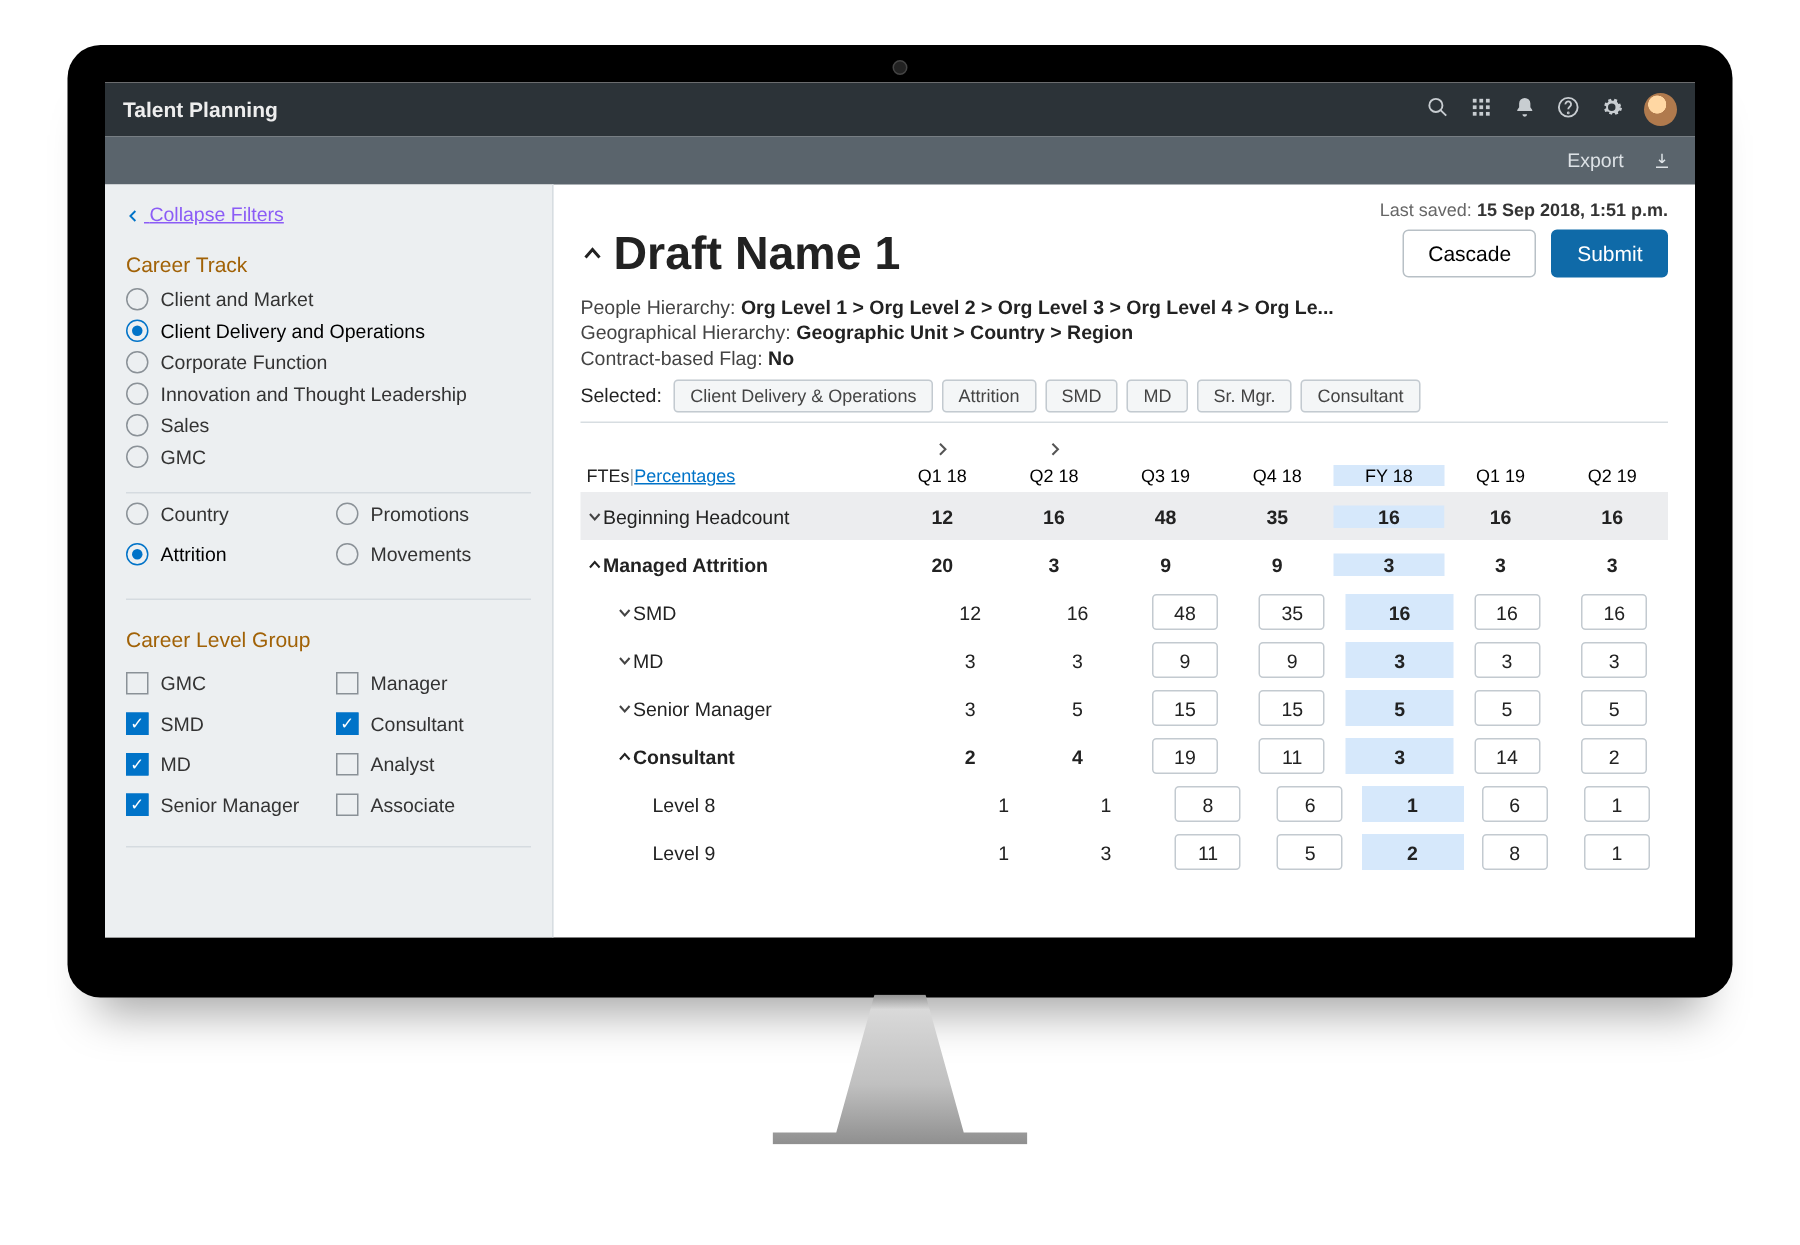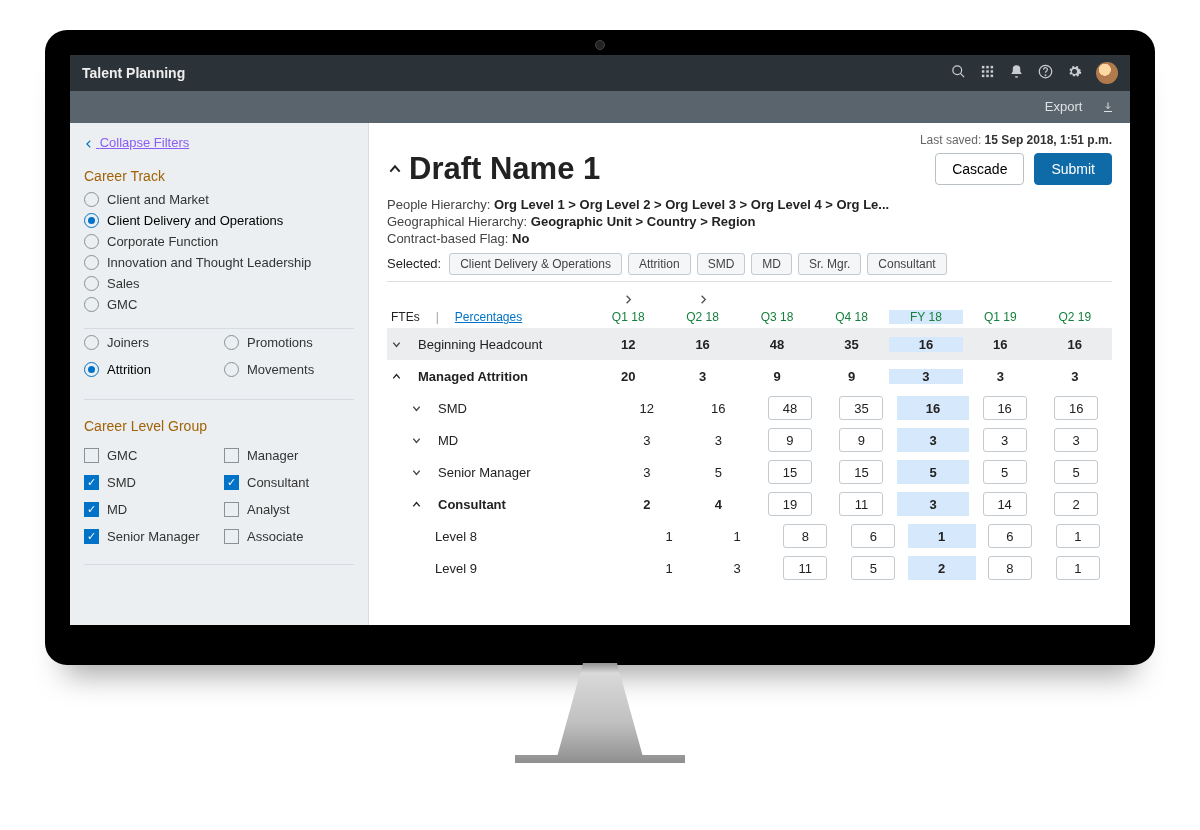--- a/index.html
+++ b/index.html
@@ -94,24 +94,24 @@
   .titlebar .btns{margin-left:auto;display:flex;gap:10px;}
   .btn{height:32px;border:1px solid #b8c0c6;background:#fff;border-radius:4px;padding:0 16px;font-size:14px;font-weight:500;cursor:pointer;}
   .btn.primary{background:#0f6aa8;border-color:#0f6aa8;color:#fff;}
   .crumbs{font-size:13px;margin:2px 0;color:#444;}
   .crumbs b{color:#222;font-weight:bold;}
   .selected-row{display:flex;align-items:center;gap:8px;flex-wrap:wrap;margin:10px 0 0;font-size:13px;}
   .chip{border:1px solid #c3cad0;background:#f4f6f7;border-radius:3px;padding:3px 10px;font-size:12px;color:#444;}
   
   .grid{margin-top:10px;border-top:1px solid #d7dde1;}
   .grow{display:flex;align-items:center;height:32px;}
-  .lcol{width:200px;flex:none;display:flex;align-items:center;gap:16px;padding-left:4px;font-size:13px;}
+  .lcol{width:200px;flex:none;display:flex;align-items:center;gap:0;padding-left:4px;font-size:13px;}
   .lcol svg{flex:none;}
   .cols{flex:1;display:grid;grid-template-columns:repeat(7,1fr);}
-  .colh{position:relative;text-align:center;font-size:12px;color:#15803d;}
+  .colh{position:relative;text-align:center;font-size:12px;color:#000000;}
   .colh .caret{position:absolute;top:-16px;left:50%;transform:translateX(-50%);color:#666;}
   .hdr{font-size:12px;color:#444;}
   .hdr .lcol{font-size:12px;}
   .hdr .lcol a{color:#0073c8;text-decoration:underline;}
   .cell{display:flex;align-items:center;justify-content:center;font-size:13px;}
   .hl{background:#ecedef;}
   .fy{background:#d6e8fb;}
   .grow.hl{background:#ecedef;}
   .inputcell{
     width:42px;height:22px;border:1px solid #c3cad0;border-radius:3px;
@@ -216,21 +216,21 @@
                 <span class="radio"></span>
                 <span>GMC</span>
               </div>
             </div>
 
           <hr class="hr">
 
           <div class="metrics-grid" id="metrics-list">
               <div class="radio-item">
                 <span class="radio"></span>
-                <span>Joiners</span>
+                <span>Country</span>
               </div>
               <div class="radio-item">
                 <span class="radio"></span>
                 <span>Promotions</span>
               </div>
               <div class="radio-item sel">
                 <span class="radio sel"></span>
                 <span>Attrition</span>
               </div>
               <div class="radio-item">
@@ -325,21 +325,21 @@
                 <span style="color:#9aa3aa;">|</span>
                 <a href="#">Percentages</a>
               </div>
               <div class="cols" id="colheaders">
                   <div class="colh">Q1 18<span class="caret"><svg width="11" height="11" viewBox="0 0 24 24" fill="none" stroke="#555" stroke-width="3">
                         <polyline points="9 4 17 12 9 20"></polyline>
                       </svg></span></div>
                   <div class="colh">Q2 18<span class="caret"><svg width="11" height="11" viewBox="0 0 24 24" fill="none" stroke="#555" stroke-width="3">
                         <polyline points="9 4 17 12 9 20"></polyline>
                       </svg></span></div>
-                  <div class="colh">Q3 18</div>
+                  <div class="colh">Q3 19</div>
                   <div class="colh">Q4 18</div>
                   <div class="colh fy">FY 18</div>
                   <div class="colh">Q1 19</div>
                   <div class="colh">Q2 19</div>
                 </div>
             </div>
             <div id="gridbody">
                 <div class="grow hl">
                   <div class="lcol">
                     <svg width="11" height="11" viewBox="0 0 24 24" fill="none" stroke="#444" stroke-width="3">

